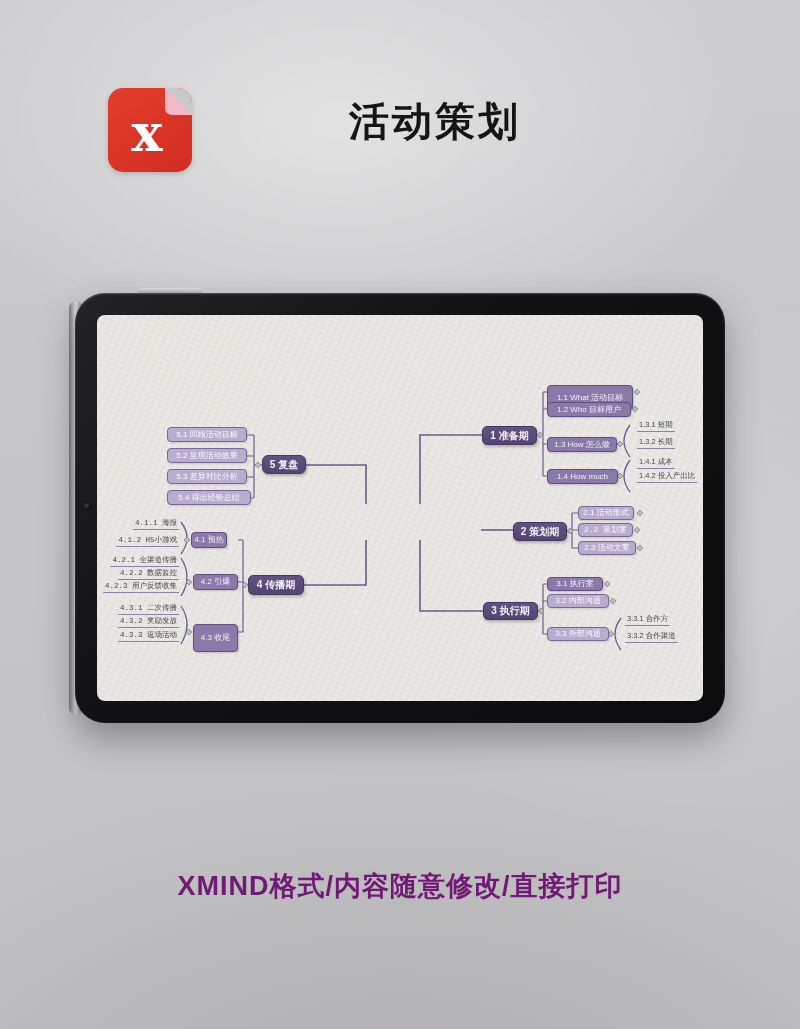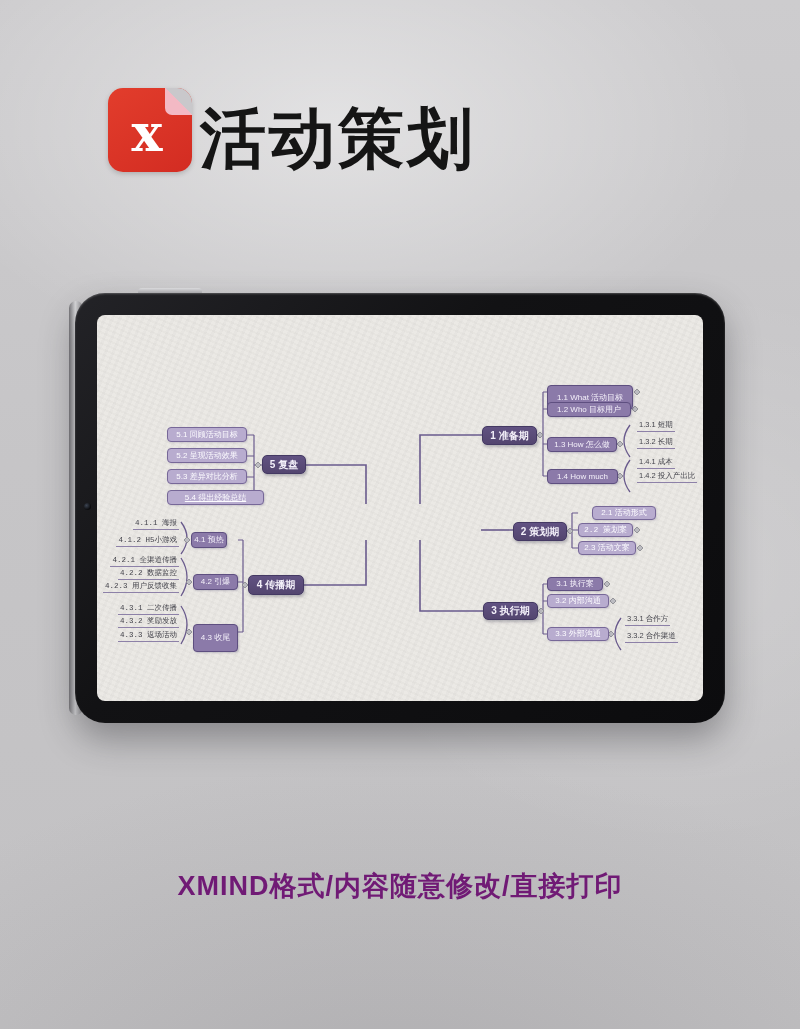--- a/index.html
+++ b/index.html
@@ -27,22 +27,22 @@
     background:linear-gradient(225deg,#c9c8cb 0 49%,#f3b9c4 50% 100%);
     border-bottom-left-radius:7px;border-top-right-radius:15px;
   }
   .logo .x{
     position:absolute;left:0;top:0;width:100%;height:100%;
     display:flex;align-items:center;justify-content:center;
     color:#fff;font-family:"DejaVu Serif","Liberation Serif",serif;
     font-weight:bold;font-size:52px;line-height:1;transform:translate(-3px,3px);
   }
   .page-title{
-    position:absolute;left:200px;top:94px;width:470px;
-    font-size:66px;font-weight:bold;color:#151515;letter-spacing:3px;
+    position:absolute;left:200px;top:94px;width:470px;text-align:center;
+    font-size:40px;font-weight:bold;color:#151515;letter-spacing:3px;
   }
   
   .tablet-edge{
     position:absolute;left:69px;top:301px;width:14px;height:414px;
     background:linear-gradient(90deg,#77767a,#d9d9db 45%,#8a898d);
     border-radius:7px;
   }
   .tablet-topbtn{
     position:absolute;left:138px;top:288px;width:64px;height:8px;
     background:linear-gradient(180deg,#e2e2e4,#939296);border-radius:4px;
@@ -155,21 +155,21 @@
     <div class="node med" style="left:450px;top:70px;width:86px;height:25px;">1.1 What 活动目标</div>
     <div class="node med" style="left:450px;top:87px;width:84px;height:15px;">1.2 Who 目标用户</div>
     <div class="node med" style="left:450px;top:122px;width:70px;height:15px;">1.3 How 怎么做</div>
     <div class="node med" style="left:450px;top:154px;width:71px;height:15px;">1.4 How much</div>
     <div class="l3" style="left:540px;top:106px;"><span>1.3.1 短期</span></div>
     <div class="l3" style="left:540px;top:123px;"><span>1.3.2 长期</span></div>
     <div class="l3" style="left:540px;top:143px;"><span>1.4.1 成本</span></div>
     <div class="l3" style="left:540px;top:157px;"><span>1.4.2 投入产出比</span></div>
 
     <div class="node lvl1" style="left:416px;top:207px;width:54px;height:19px;">2 策划期</div>
-    <div class="node lit" style="left:495px;top:191px;width:64px;height:14px;">2.1 活动形式</div>
+    <div class="node lit" style="left:481px;top:191px;width:56px;height:14px;">2.1 活动形式</div>
     <div class="node lit" style="left:481px;top:208px;width:55px;height:14px;font-family:Liberation Mono, monospace;">2.2 策划案</div>
     <div class="node lit" style="left:481px;top:226px;width:58px;height:14px;">2.3 活动文案</div>
 
     <div class="node lvl1" style="left:386px;top:287px;width:55px;height:18px;">3 执行期</div>
     <div class="node med" style="left:450px;top:262px;width:56px;height:14px;">3.1 执行案</div>
     <div class="node lit" style="left:450px;top:279px;width:62px;height:14px;">3.2 内部沟通</div>
     <div class="node lit" style="left:450px;top:312px;width:62px;height:14px;">3.3 外部沟通</div>
     <div class="l3" style="left:528px;top:300px;"><span>3.3.1 合作方</span></div>
     <div class="l3" style="left:528px;top:317px;"><span>3.3.2 合作渠道</span></div>
 
@@ -179,22 +179,22 @@
     <div class="node med" style="left:96px;top:309px;width:45px;height:28px;">4.3 收尾</div>
     <div class="l3 ra" style="left:6px;top:204px;width:76px;"><span>4.1.1 海报</span></div>
     <div class="l3 ra" style="left:6px;top:221px;width:76px;"><span>4.1.2 H5小游戏</span></div>
     <div class="l3 ra" style="left:6px;top:241px;width:76px;"><span>4.2.1 全渠道传播</span></div>
     <div class="l3 ra" style="left:6px;top:254px;width:76px;"><span>4.2.2 数据监控</span></div>
     <div class="l3 ra" style="left:6px;top:267px;width:76px;"><span>4.2.3 用户反馈收集</span></div>
     <div class="l3 ra" style="left:6px;top:289px;width:76px;"><span>4.3.1 二次传播</span></div>
     <div class="l3 ra" style="left:6px;top:302px;width:76px;"><span>4.3.2 奖励发放</span></div>
     <div class="l3 ra" style="left:6px;top:316px;width:76px;"><span>4.3.3 返场活动</span></div>
 
-    <div class="node lvl1" style="left:165px;top:140px;width:44px;height:19px;">5 复盘</div>
+    <div class="node lvl1" style="left:165px;top:140px;width:44px;height:19px;border-radius:6px;">5 复盘</div>
     <div class="node lit" style="left:70px;top:112px;width:80px;height:15px;">5.1 回顾活动目标</div>
     <div class="node lit" style="left:70px;top:133px;width:80px;height:15px;">5.2 呈现活动效果</div>
     <div class="node lit" style="left:70px;top:154px;width:80px;height:15px;">5.3 差异对比分析</div>
-    <div class="node lit" style="left:70px;top:175px;width:97px;height:15px;text-decoration:underline;">5.4 得出经验总结</div>
+    <div class="node lit" style="left:70px;top:175px;width:84px;height:15px;">5.4 得出经验总结</div>
 
   </div>
 </div>
 
 <div class="caption">XMIND格式/内容随意修改/直接打印</div>
 
 </body></html>

